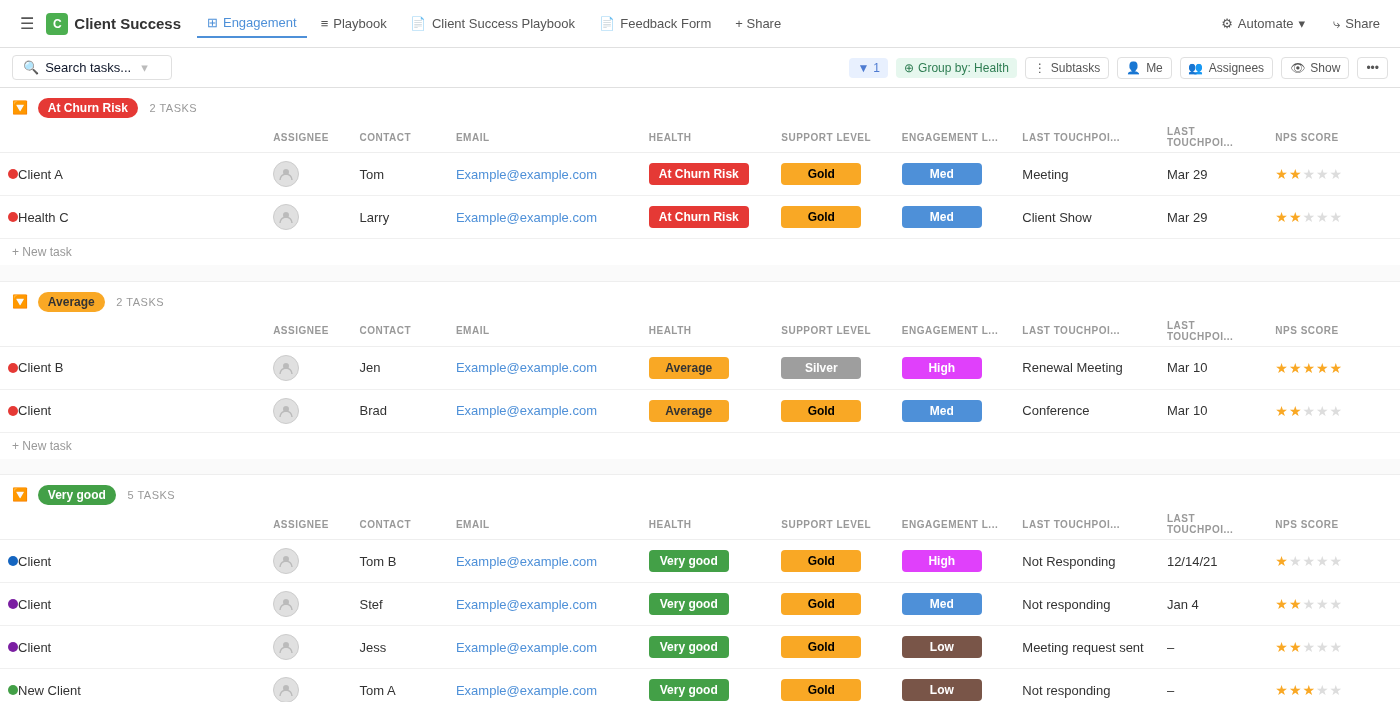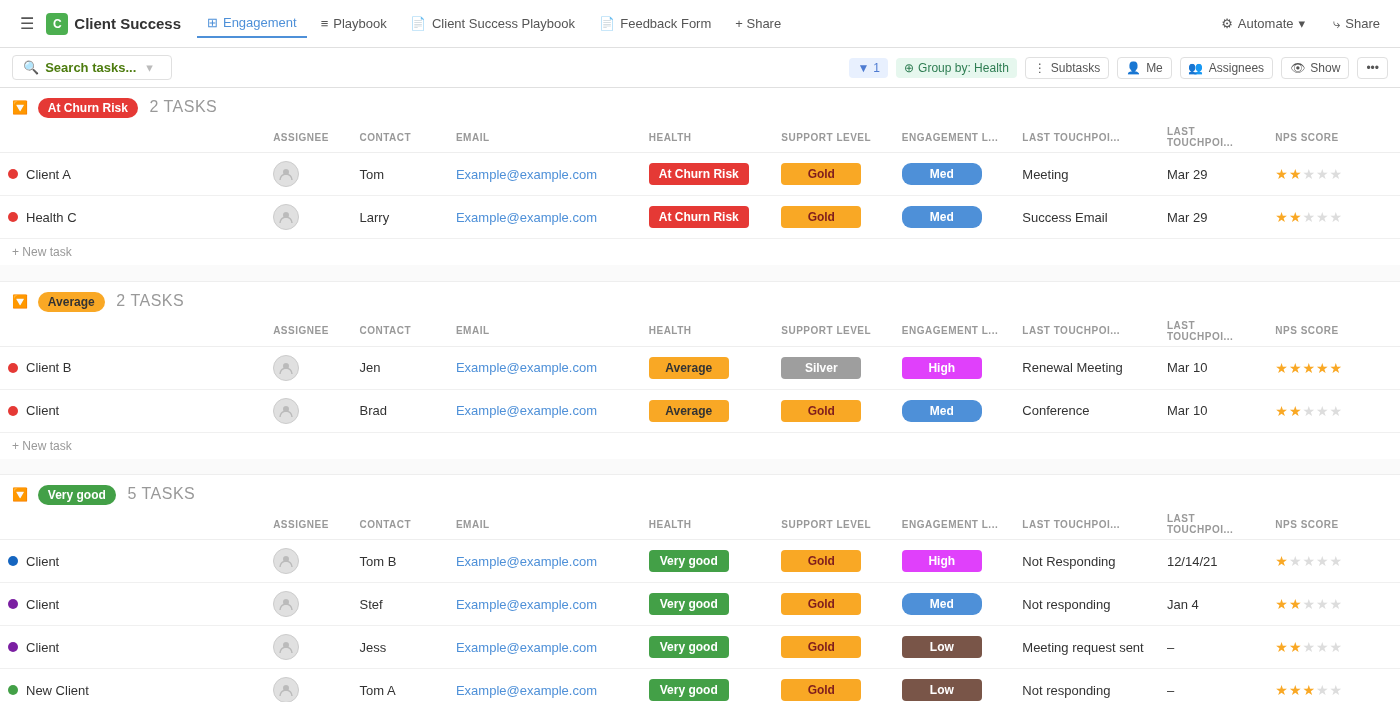--- a/index.html
+++ b/index.html
@@ -26,46 +26,46 @@
     
     .table-container { overflow-x: auto; }
     table { width: 100%; border-collapse: collapse; min-width: 1200px; }
 
     
     .section-header-row td { padding: 10px 12px 4px; background: #fff; }
     .section-badge { display: inline-flex; align-items: center; gap: 6px; padding: 3px 10px; border-radius: 12px; font-size: 12px; font-weight: 600; color: white; }
     .badge-red { background: #e53935; }
     .badge-yellow { background: #f9a825; color: #333; }
     .badge-green { background: #43a047; }
-    .task-count { font-size: 16px; color: #999; margin-left: 8px; text-transform: uppercase; letter-spacing: 0.5px; }
+    .task-count { font-size: 11px; color: #999; margin-left: 8px; text-transform: uppercase; letter-spacing: 0.5px; }
 
     
     .col-header-row td { font-size: 10px; font-weight: 600; color: #999; text-transform: uppercase; letter-spacing: 0.5px; padding: 4px 8px; border-bottom: 1px solid #eee; background: #fff; }
 
     
     .data-row td { padding: 8px 8px; border-bottom: 1px solid #f0f0f0; vertical-align: middle; font-size: 13px; }
 
     
-    .task-cell { display: flex; align-items: center; gap: 8px; }
+    .task-cell { display: flex; align-items: center; }
     .dot { width: 10px; height: 10px; border-radius: 50%; flex-shrink: 0; }
     .dot-red { background: #e53935; }
     .dot-blue-dark { background: #1565c0; }
     .dot-purple { background: #7b1fa2; }
     .dot-green { background: #43a047; }
 
     
     .avatar { width: 26px; height: 26px; border-radius: 50%; background: #e0e0e0; display: flex; align-items: center; justify-content: center; color: #999; font-size: 14px; border: 1px solid #ccc; }
 
     
     .status-pill { display: inline-block; padding: 4px 10px; border-radius: 4px; font-size: 12px; font-weight: 600; color: white; text-align: center; min-width: 80px; }
     .pill-red { background: #e53935; }
     .pill-yellow { background: #f9a825; color: #333; }
-    .pill-gold { background: #f9a825; color: #7f1d1d; }
+    .pill-gold { background: #f9a825; color: #000000; }
     .pill-silver { background: #9e9e9e; }
-    .pill-blue { background: #4e90d8; border-radius: 9px; }
+    .pill-blue { background: #4e90d8; }
     .pill-magenta { background: #e040fb; }
     .pill-green { background: #43a047; }
     .pill-brown { background: #795548; }
 
     
     .stars { display: flex; gap: 1px; font-size: 14px; }
     .star-filled { color: #f9a825; }
     .star-empty { color: #ddd; }
 
     
@@ -124,21 +124,21 @@
     <div class="nav-btn">
       <span>⤷</span>
       <span>Share</span>
     </div>
   </div>
 </nav>
 
 <div class="toolbar">
   <div class="search-box">
     <span>🔍</span>
-    <span style="color:#4d7c0f;font-weight:bold;">Search tasks...</span>
+    <span style="color:#0f172a;">Search tasks...</span>
     <span style="margin-left:4px;color:#bbb;">▾</span>
   </div>
   <div class="toolbar-right">
     <div class="filter-btn">
       <span>▼</span>
       <span>1</span>
     </div>
     <div class="group-btn">
       <span>⊕</span>
       <span>Group by: Health</span>
@@ -259,21 +259,21 @@
         <td style="color:#4e90d8;">Example@example.com</td>
         <td>
           <span class="status-pill pill-red">At Churn Risk</span>
         </td>
         <td>
           <span class="status-pill pill-gold">Gold</span>
         </td>
         <td>
           <span class="status-pill pill-blue">Med</span>
         </td>
-        <td>Success Email</td>
+        <td>Client Show</td>
         <td>Mar 29</td>
         <td>
           <div class="stars">
               <span class="star-filled">★</span>
               <span class="star-filled">★</span>
               <span class="star-empty">★</span>
               <span class="star-empty">★</span>
               <span class="star-empty">★</span>
             </div>
         </td>

